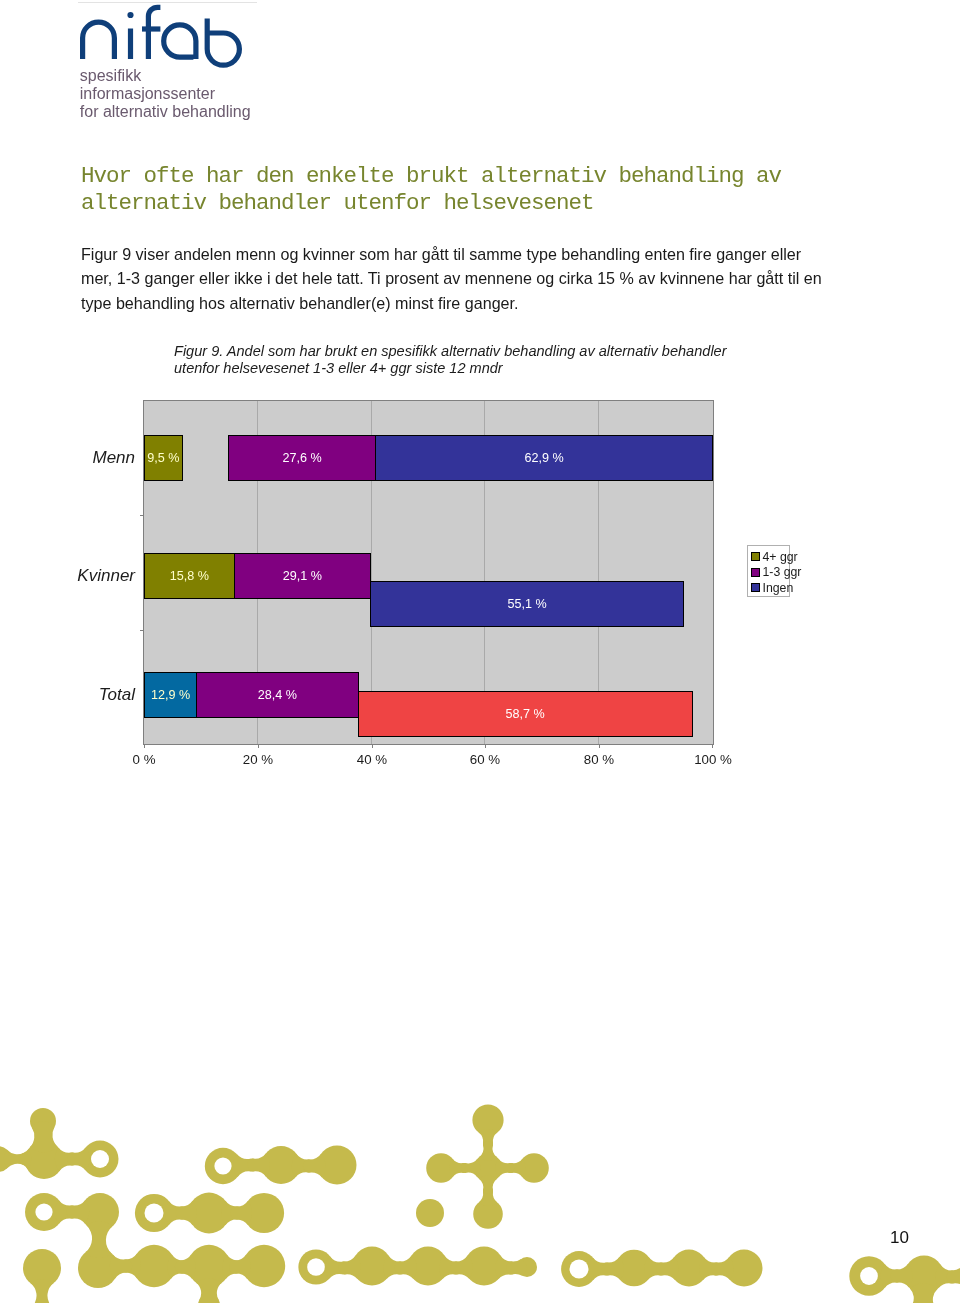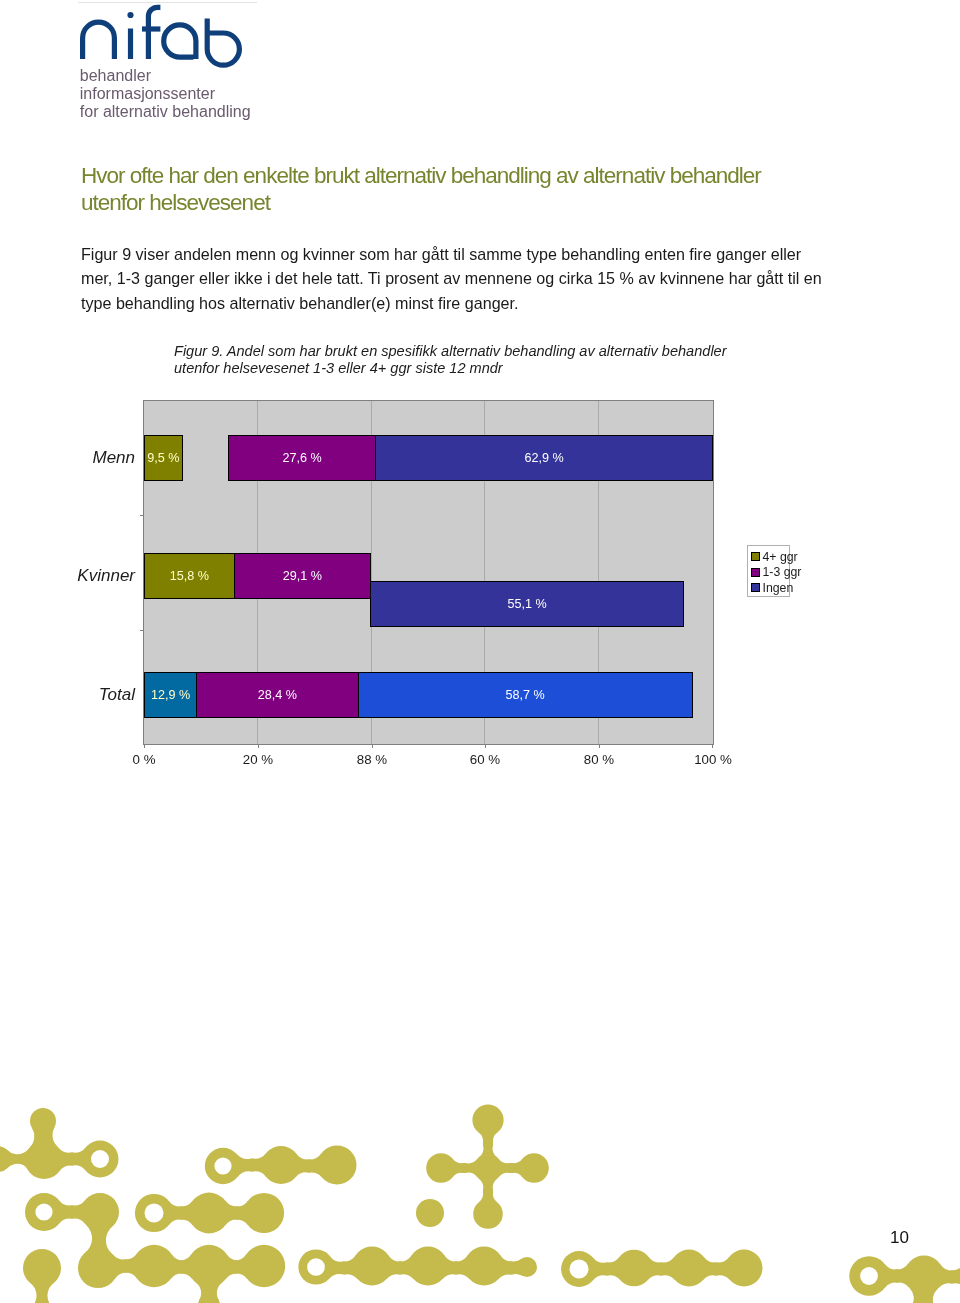--- a/index.html
+++ b/index.html
@@ -12,21 +12,21 @@
   #logo{position:absolute;left:78px;top:2px;width:180px;height:122px;}
   #logo .rule{position:absolute;left:0;top:0;width:179px;height:1px;background:#e3e3e3;}
   #logo svg{position:absolute;left:0;top:0;}
 
   #logo-sub{position:absolute;left:1.8px;top:65px;width:190px;
             font-family:"Liberation Sans",sans-serif;font-size:16px;line-height:17.8px;
             color:#6a5a6e;letter-spacing:0px;}
 
   
   #heading{position:absolute;left:81px;top:163px;width:760px;
-           font-family:Liberation Sans, sans-serif;font-size:22.5px;line-height:26.8px;
+           font-family:Liberation Mono, monospace;font-size:22.5px;line-height:26.8px;
            color:#77852e;letter-spacing:-1px;font-weight:normal;margin:0;
            width:722px;}
 
   
   #bodytext{position:absolute;left:81px;top:241.5px;width:745px;margin:0;
             font-size:16.1px;line-height:24.5px;color:#1a1a1a;text-align:left;}
 
   
   #figure{position:absolute;left:0px;top:340px;width:960px;height:430px;}
   #figcaption{position:absolute;left:174px;top:3px;width:600px;
@@ -79,21 +79,21 @@
         <path d="M70.4 57.0 V 14.3 a 9.0 9.0 0 0 1 9.0 -9.0 h 3.0"></path>
         <path d="M64.0 27.0 h 18.4"></path>
 
         <path d="M117.9 57.0 V 39.0 a 16.1 16.1 0 1 0 -16.1 16.1 h 13.6"></path>
 
         <path d="M129.2 16.5 V 47.1 a 16.1 16.1 0 1 0 16.1 -16.1 h -13.6"></path>
       </g>
       <circle cx="52.5" cy="13.0" r="3.1" fill="#0f3f7a" style="fill: rgb(15, 63, 122);"></circle>
     </svg>
     <div id="logo-sub" style="color: rgb(106, 90, 110);">
-      <div>behandler</div>
+      <div>spesifikk</div>
       <div>informasjonssenter</div>
       <div>for alternativ behandling</div>
     </div>
   </div>
 
   <h1 id="heading" style="color: rgb(119, 133, 46);">Hvor ofte har den enkelte brukt alternativ behandling av alternativ behandler utenfor helsevesenet</h1>
 
   <p id="bodytext">Figur 9 viser andelen menn og kvinner som har gått til samme type behandling enten fire ganger eller mer, 1-3 ganger eller ikke i det hele tatt. Ti prosent av mennene og cirka 15 % av kvinnene har gått til en type behandling hos alternativ behandler(e) minst fire ganger.</p>
 
   <div id="figure">
@@ -106,21 +106,21 @@
   <div id="plot" style="background: rgb(204, 204, 204);">
       <div class="gridline" style="left: 113px;"></div>
       <div class="gridline" style="left: 227px;"></div>
       <div class="gridline" style="left: 340px;"></div>
       <div class="gridline" style="left: 454px;"></div>
       <div class="xtick" style="left: 0px;"></div>
       <div class="xlabel" style="left: 0px;">0 %</div>
       <div class="xtick" style="left: 114px;"></div>
       <div class="xlabel" style="left: 114px;">20 %</div>
       <div class="xtick" style="left: 228px;"></div>
-      <div class="xlabel" style="left: 228px;">88 %</div>
+      <div class="xlabel" style="left: 228px;">40 %</div>
       <div class="xtick" style="left: 341px;"></div>
       <div class="xlabel" style="left: 341px;">60 %</div>
       <div class="xtick" style="left: 455px;"></div>
       <div class="xlabel" style="left: 455px;">80 %</div>
       <div class="xtick" style="left: 568px;"></div>
       <div class="xlabel" style="left: 569px;">100 %</div>
       <div class="bar" style="left: 0px; top: 34px; width: 569px;">
         <div class="seg s0" style="background: rgb(128, 128, 0); width: 41px;">9,5 %</div>
         <div class="seg s1" style="background: rgb(128, 0, 128); width: 158.044px; margin-left: 45px;">27,6 %</div>
         <div class="seg s2" style="background: rgb(51, 51, 153); width: 358.901px;">62,9 %</div>
@@ -128,21 +128,21 @@
       <div class="catlabel" style="top: 34px;">Menn</div>
       <div class="bar" style="left: 0px; top: 152px; width: 569px;">
         <div class="seg s0" style="background: rgb(128, 128, 0); width: 90.902px;">15,8 %</div>
         <div class="seg s1" style="background: rgb(128, 0, 128); width: 137px;">29,1 %</div>
         <div class="seg s2" style="background: rgb(51, 51, 153); width: 314.519px; margin-top: 28px;">55,1 %</div>
       </div>
       <div class="catlabel" style="top: 152px;">Kvinner</div>
       <div class="bar" style="left: 0px; top: 271px; width: 569px;">
         <div class="seg s0" style="background: #0369a1; width: 53px;">12,9 %</div>
         <div class="seg s1" style="background: rgb(128, 0, 128); width: 162.596px;">28,4 %</div>
-        <div class="seg s2" style="background: #1d4ed8; width: 335.003px;">58,7 %</div>
+        <div class="seg s2" style="background: #ef4444; width: 335.003px; margin-top: 19px;">58,7 %</div>
       </div>
       <div class="catlabel" style="top: 271px;">Total</div>
       <div class="ytick" style="top: 114px;"></div>
       <div class="ytick" style="top: 229px;"></div>
     </div>
   <div id="legend">
       <div class="legitem">
         <span class="legswatch" style="background: rgb(128, 128, 0);"></span>
         <span>4+ ggr</span>
       </div>

